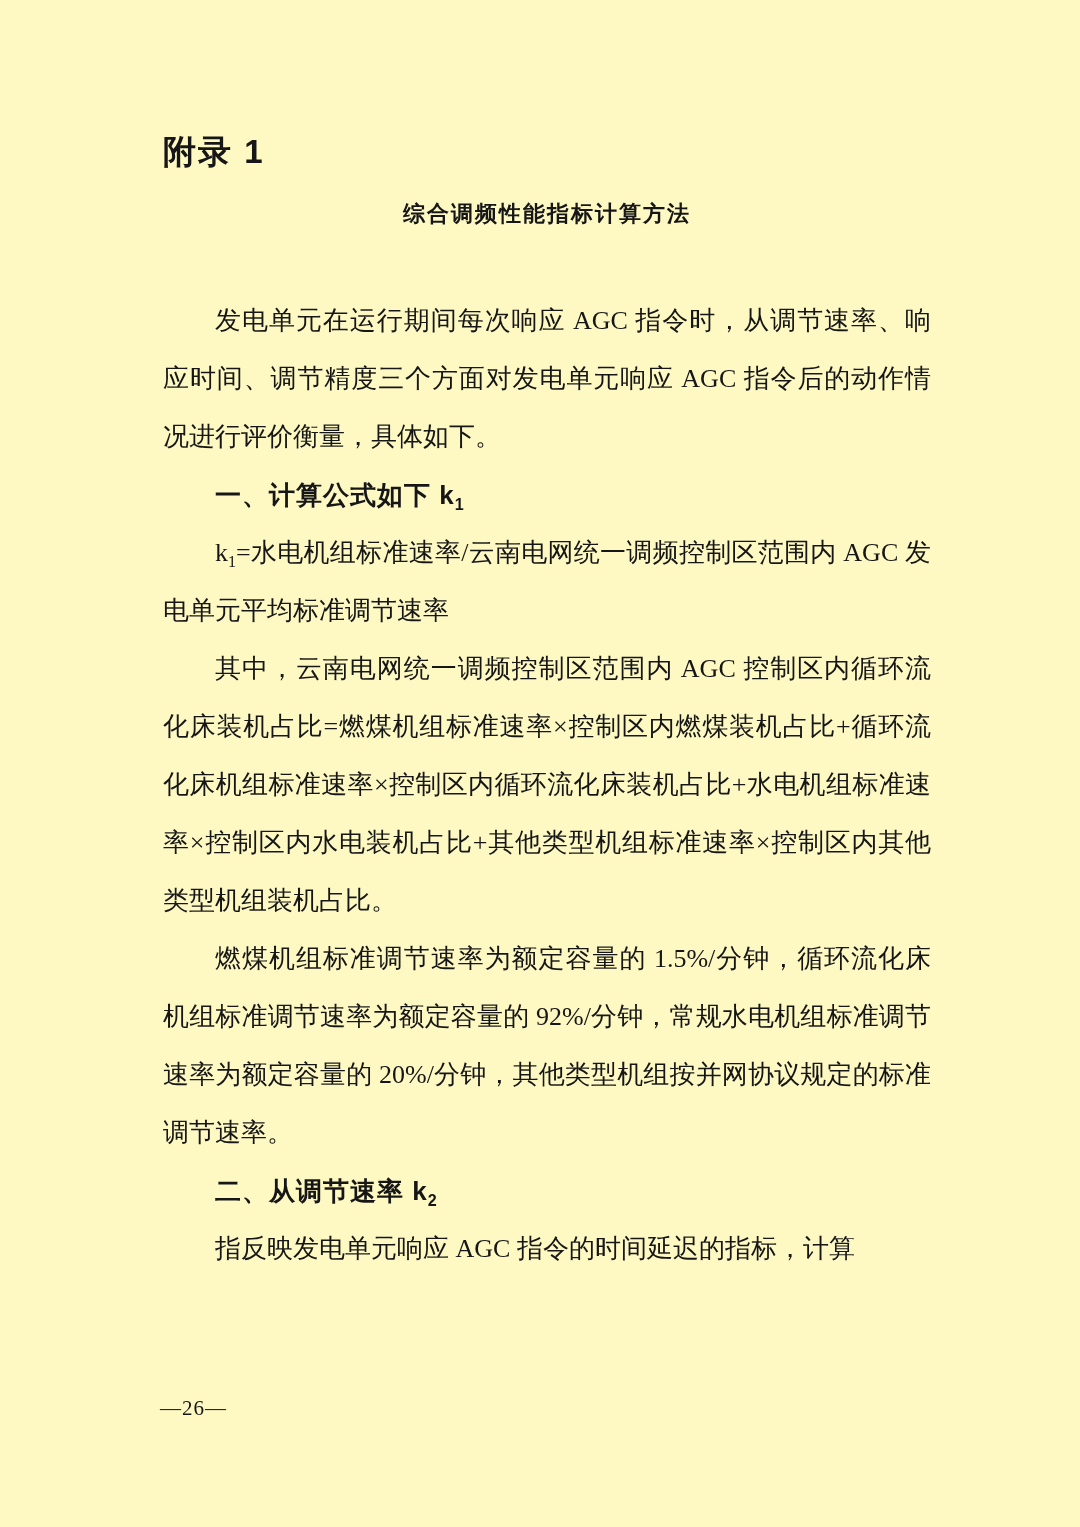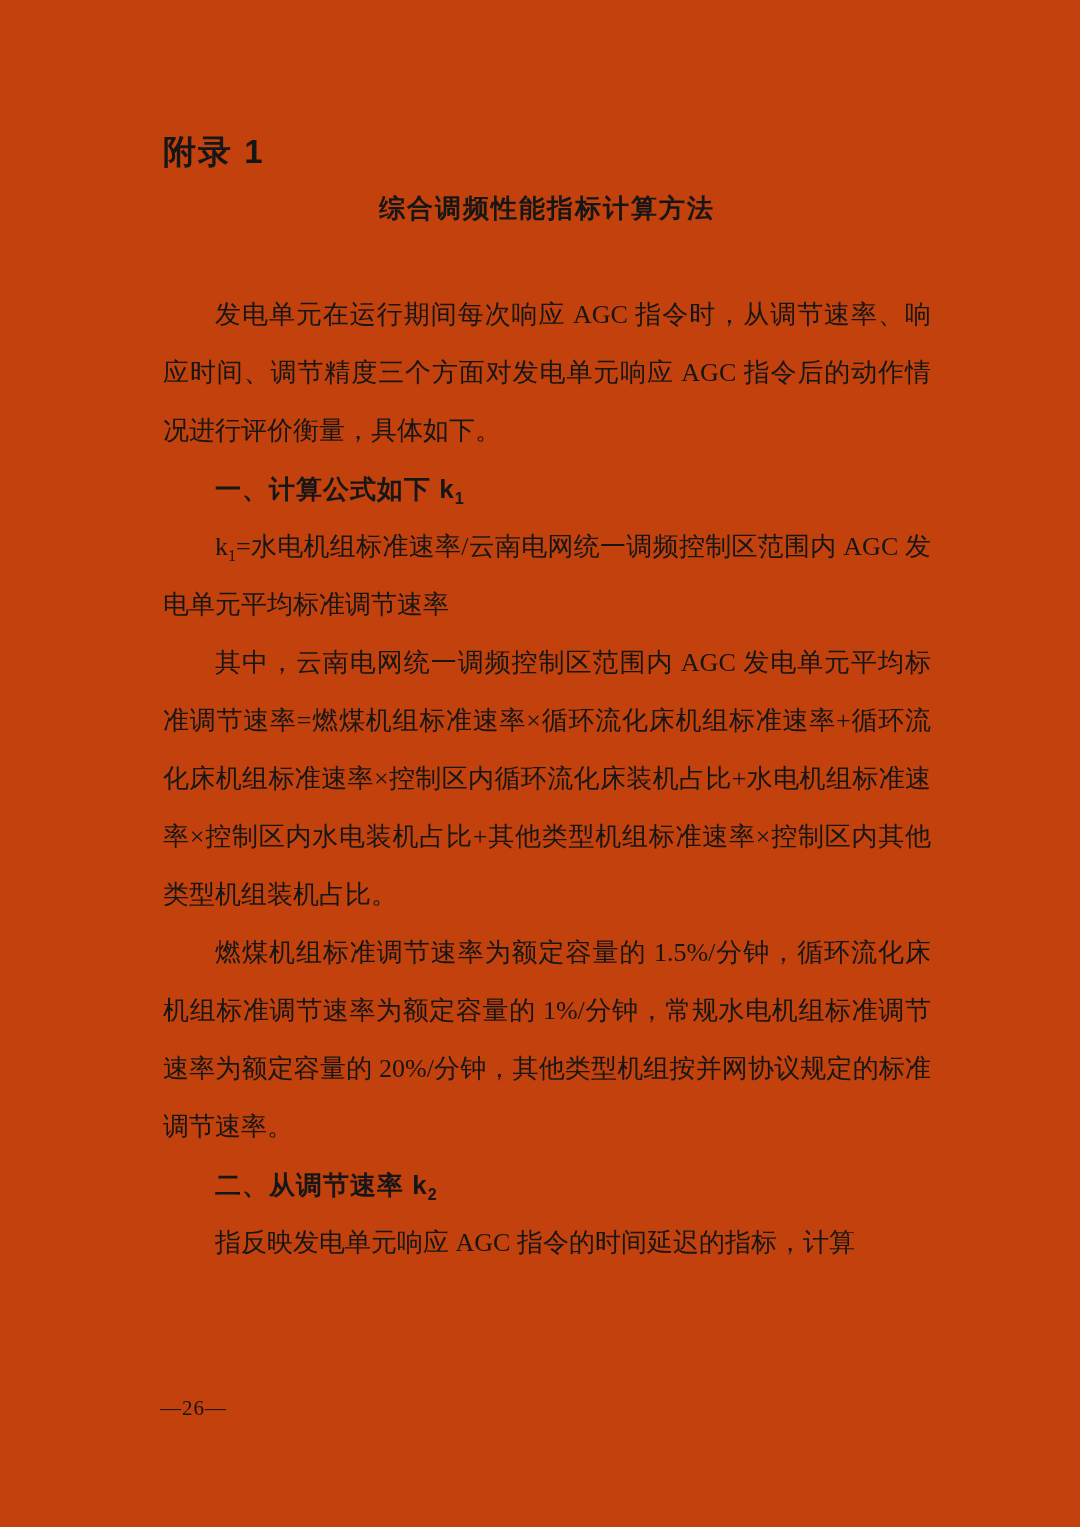--- a/index.html
+++ b/index.html
@@ -8,41 +8,41 @@
     height: 1527px;
     background: #ffffff;
     color: #161616;
     font-family: "Liberation Serif", "DejaVu Serif", serif;
     position: relative;
     overflow: hidden;
   }
   .page {
     position: absolute;
     inset: 0;
-    background: #c2410c;
+    background: #fef9c3;
   }
   .content {
     position: absolute;
     left: 163px;
     top: 130px;
     width: 768px;
   }
   .appendix-label {
     font-family: "Liberation Sans", "DejaVu Sans", sans-serif;
     font-weight: bold;
     font-size: 33px;
     line-height: 44px;
     letter-spacing: 2px;
   }
   .doc-title {
-    margin-top: 14px;
+    margin-top: 20px;
     text-align: center;
     font-family: "Liberation Sans", "DejaVu Sans", sans-serif;
     font-weight: bold;
-    font-size: 26px;
+    font-size: 22px;
     line-height: 40px;
     letter-spacing: 2px;
   }
   .body-text {
     margin-top: 58px;
     font-size: 26px;
     line-height: 58px;
     text-align: justify;
     text-justify: inter-ideograph;
   }
@@ -72,20 +72,20 @@
 <body>
 
 <div class="page">
   <div class="content">
     <div class="appendix-label">附录 1</div>
     <div class="doc-title">综合调频性能指标计算方法</div>
     <div class="body-text">
         <p><span>发电单元在运行期间每次响应 AGC 指令时，从调节速率、响应时间、调节精度三个方面对发电单元响应 AGC 指令后的动作情况进行评价衡量，具体如下。</span></p>
         <p class="heading"><span>一、计算公式如下 k</span><sub>1</sub></p>
         <p><span>k</span><sub>1</sub><span>=水电机组标准速率/云南电网统一调频控制区范围内 AGC 发电单元平均标准调节速率</span></p>
-        <p><span>其中，云南电网统一调频控制区范围内 AGC 发电单元平均标准调节速率=燃煤机组标准速率×循环流化床机组标准速率+循环流化床机组标准速率×控制区内循环流化床装机占比+水电机组标准速率×控制区内水电装机占比+其他类型机组标准速率×控制区内其他类型机组装机占比。</span></p>
-        <p><span>燃煤机组标准调节速率为额定容量的 1.5%/分钟，循环流化床机组标准调节速率为额定容量的 1%/分钟，常规水电机组标准调节速率为额定容量的 20%/分钟，其他类型机组按并网协议规定的标准调节速率。</span></p>
+        <p><span>其中，云南电网统一调频控制区范围内 AGC 控制区内循环流化床装机占比=燃煤机组标准速率×控制区内燃煤装机占比+循环流化床机组标准速率×控制区内循环流化床装机占比+水电机组标准速率×控制区内水电装机占比+其他类型机组标准速率×控制区内其他类型机组装机占比。</span></p>
+        <p><span>燃煤机组标准调节速率为额定容量的 1.5%/分钟，循环流化床机组标准调节速率为额定容量的 92%/分钟，常规水电机组标准调节速率为额定容量的 20%/分钟，其他类型机组按并网协议规定的标准调节速率。</span></p>
         <p class="heading"><span>二、从调节速率 k</span><sub>2</sub></p>
         <p><span>指反映发电单元响应 AGC 指令的时间延迟的指标，计算</span></p>
       </div>
   </div>
   <div class="page-footer">—26—</div>
 </div>
 
 </body></html>

